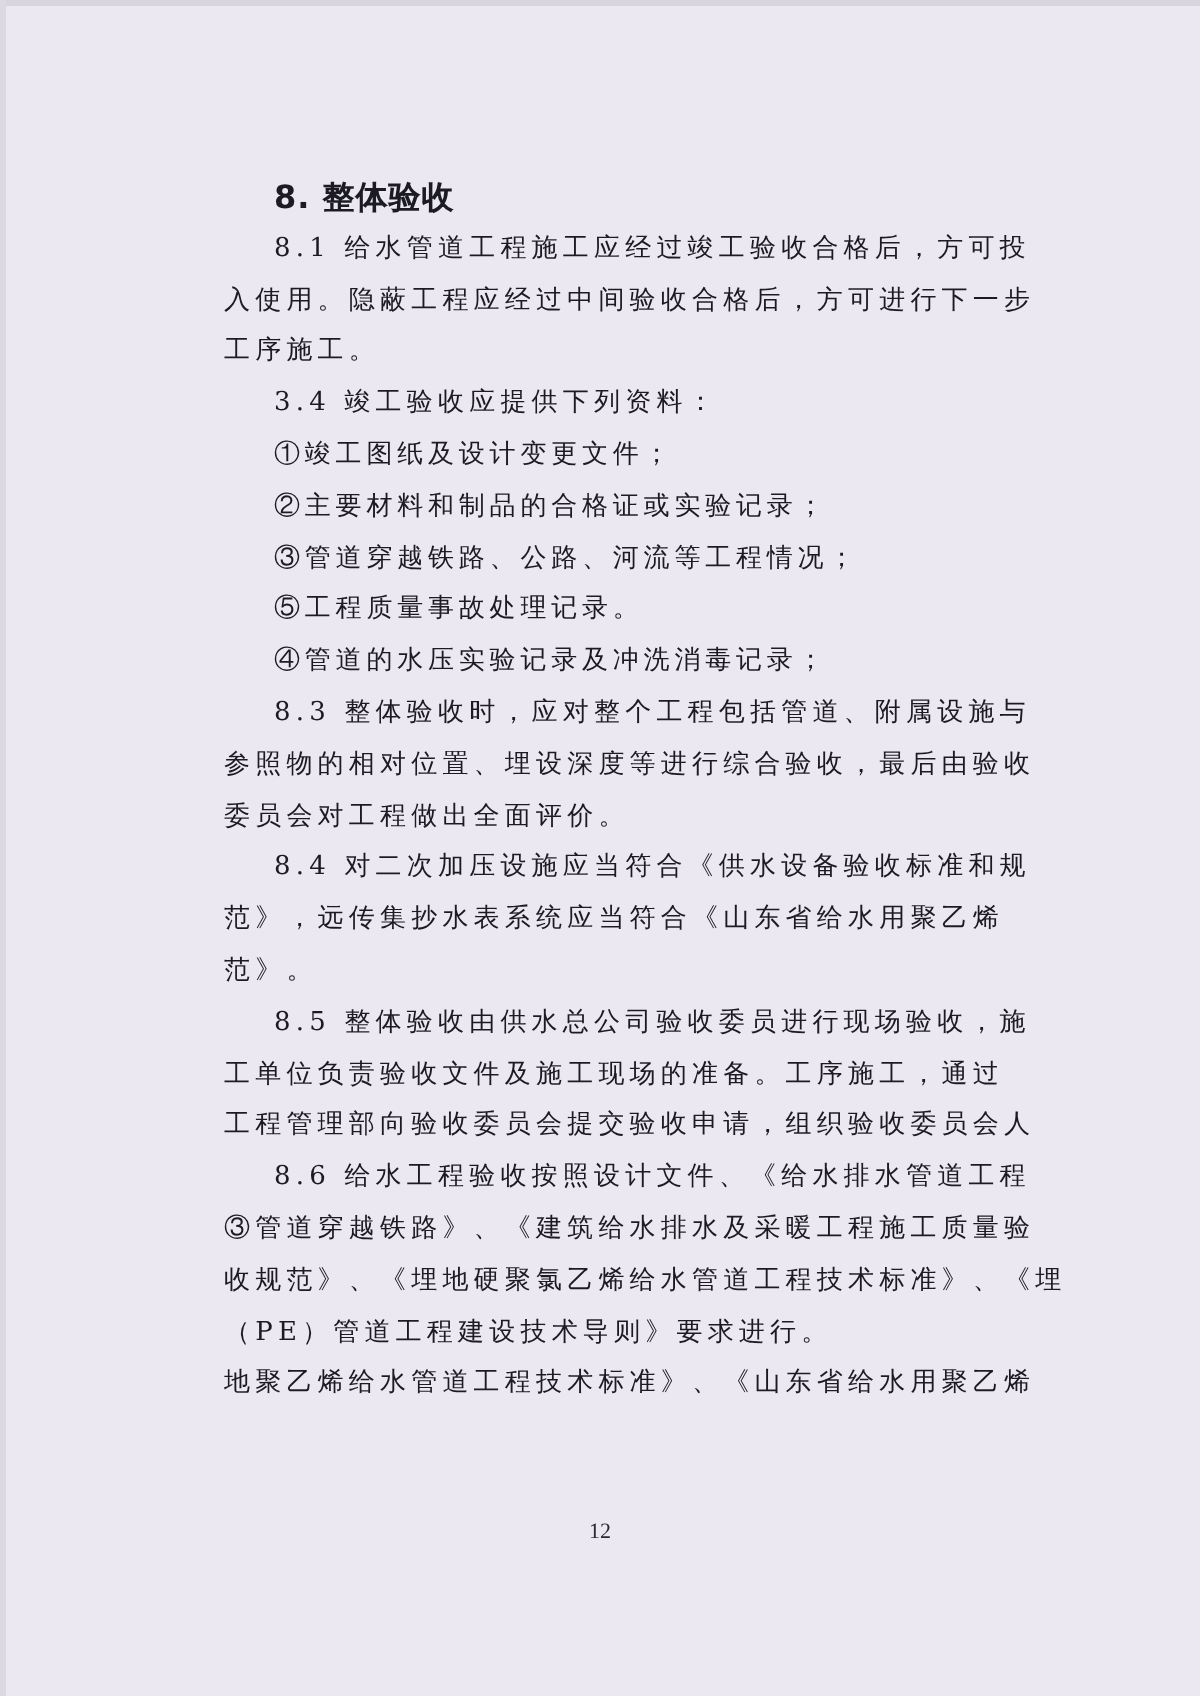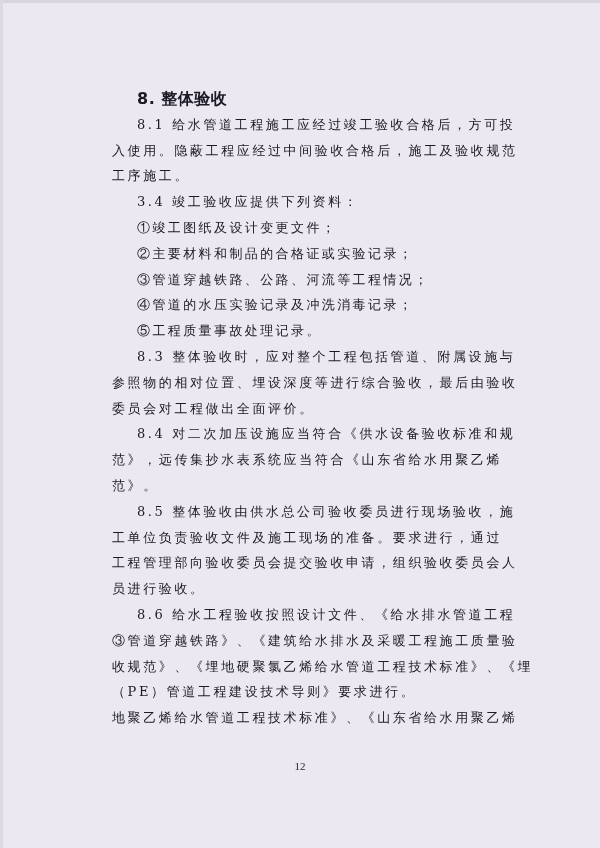--- a/index.html
+++ b/index.html
@@ -45,50 +45,49 @@
 <body>
 
 <div class="page-edge-top"></div>
 <div class="page-edge-left"></div>
 
 <div class="content">
   <div class="heading">8. 整体验收</div>
 
   <div>
     <div class="line indent">8.1 给水管道工程施工应经过竣工验收合格后，方可投</div>
-    <div class="line">入使用。隐蔽工程应经过中间验收合格后，施工及验收规范</div>
+    <div class="line">入使用。隐蔽工程应经过中间验收合格后，方可进行下一步</div>
     <div class="line">工序施工。</div>
   </div>
 
   <div>
     <div class="line indent">3.4 竣工验收应提供下列资料：</div>
     <div class="line item">①竣工图纸及设计变更文件；</div>
     <div class="line item">②主要材料和制品的合格证或实验记录；</div>
     <div class="line item">③管道穿越铁路、公路、河流等工程情况；</div>
+    <div class="line item">⑤工程质量事故处理记录。</div>
     <div class="line item">④管道的水压实验记录及冲洗消毒记录；</div>
-    <div class="line item">⑤工程质量事故处理记录。</div>
   </div>
 
   <div>
     <div class="line indent">8.3 整体验收时，应对整个工程包括管道、附属设施与</div>
     <div class="line">参照物的相对位置、埋设深度等进行综合验收，最后由验收</div>
     <div class="line">委员会对工程做出全面评价。</div>
   </div>
 
   <div>
     <div class="line indent">8.4 对二次加压设施应当符合《供水设备验收标准和规</div>
     <div class="line">范》，远传集抄水表系统应当符合《山东省给水用聚乙烯</div>
     <div class="line">范》。</div>
   </div>
 
   <div>
     <div class="line indent">8.5 整体验收由供水总公司验收委员进行现场验收，施</div>
-    <div class="line">工单位负责验收文件及施工现场的准备。要求进行，通过</div>
+    <div class="line">工单位负责验收文件及施工现场的准备。工序施工，通过</div>
     <div class="line">工程管理部向验收委员会提交验收申请，组织验收委员会人</div>
-    <div class="line">员进行验收。</div>
   </div>
 
   <div>
     <div class="line indent">8.6 给水工程验收按照设计文件、《给水排水管道工程</div>
     <div class="line">③管道穿越铁路》、《建筑给水排水及采暖工程施工质量验</div>
     <div class="line">收规范》、《埋地硬聚氯乙烯给水管道工程技术标准》、《埋</div>
     <div class="line">（PE）管道工程建设技术导则》要求进行。</div>
     <div class="line">地聚乙烯给水管道工程技术标准》、《山东省给水用聚乙烯</div>
   </div>
 </div>

